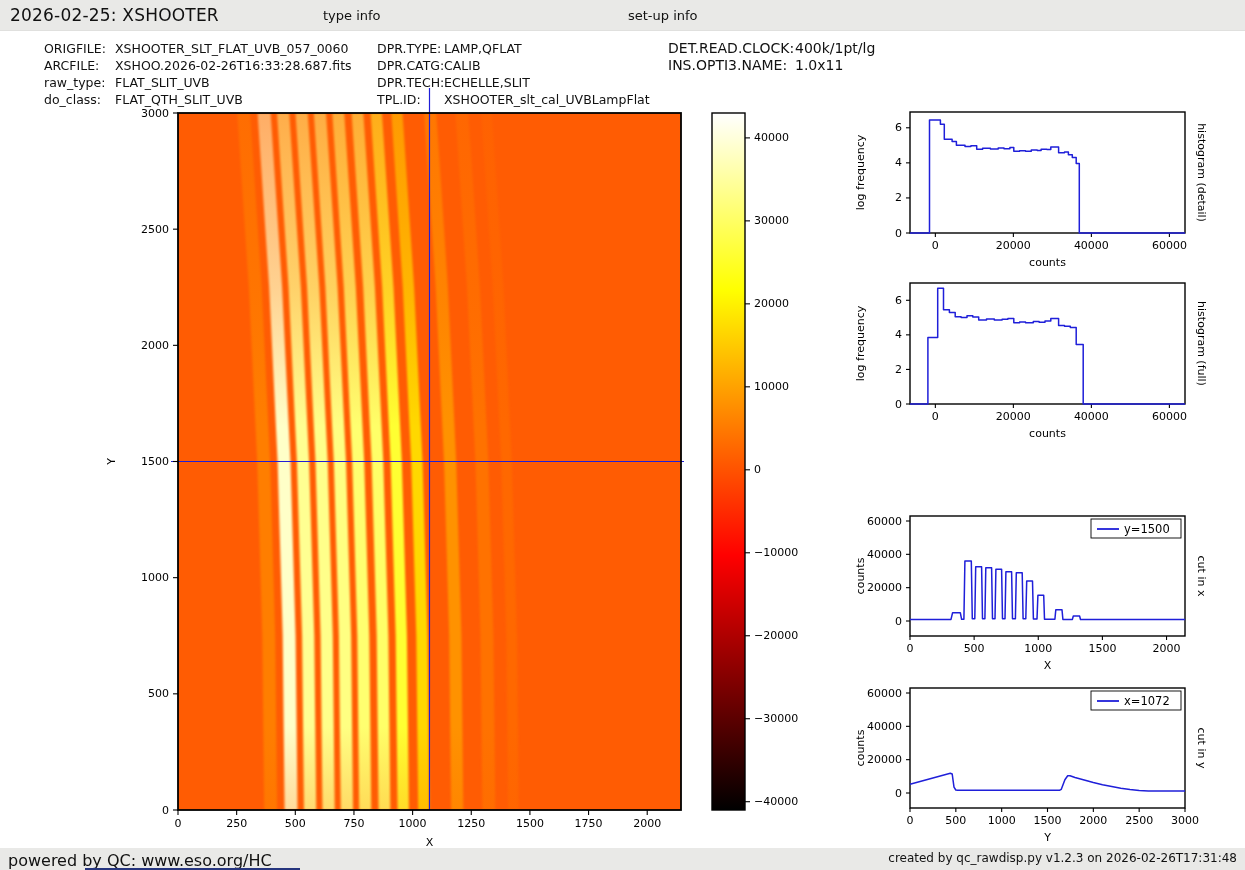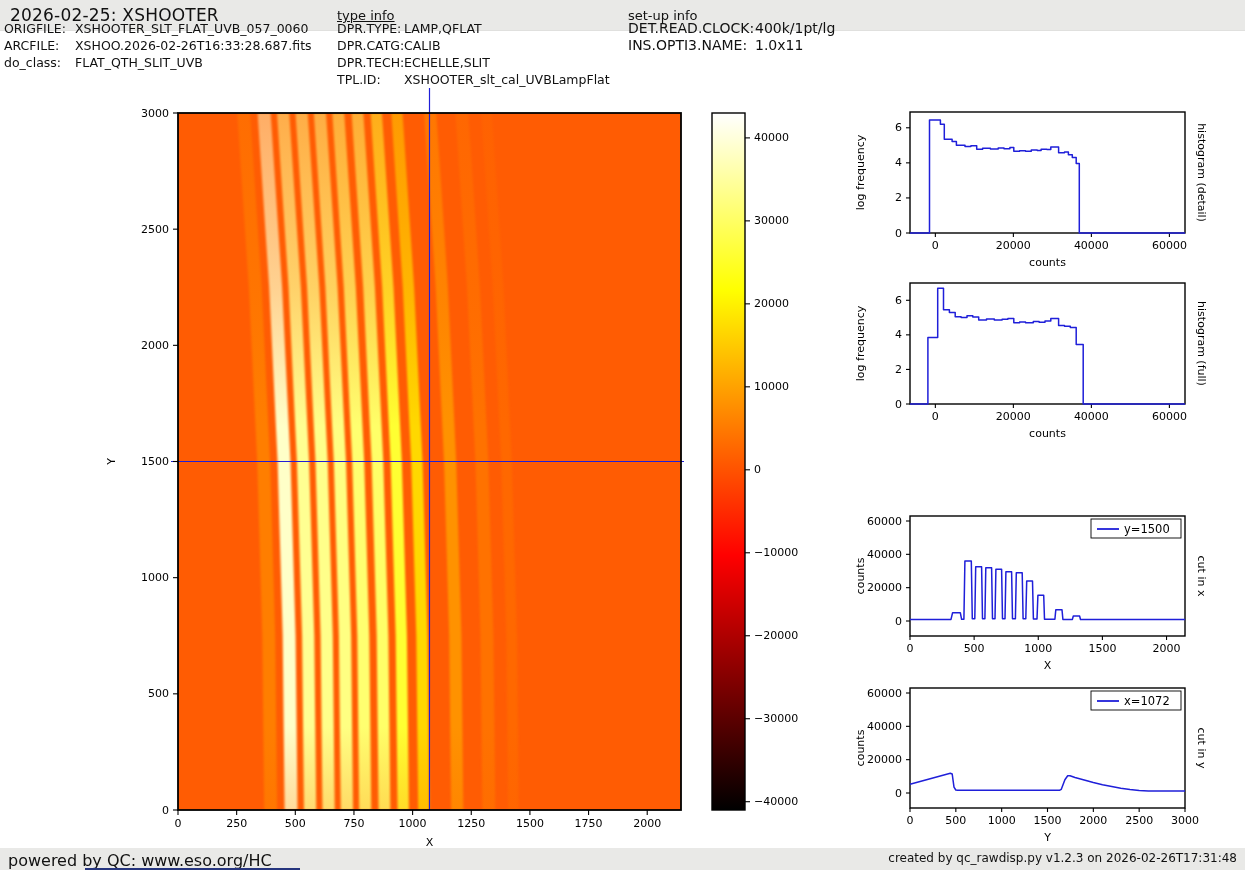--- a/index.html
+++ b/index.html
@@ -7,23 +7,23 @@
     width:1245px;height:870px;position:relative;overflow:hidden;
     background:#ffffff;
     font-family:"DejaVu Sans","Liberation Sans",sans-serif;
     color:#111;
   }
   .bar{position:absolute;left:0;width:1245px;background:#e9e9e7;}
   .bar.top{top:0;height:30px;border-bottom:1px solid #e0e0de;}
   .bar.bottom{top:848px;height:22px;}
   .page-title{position:absolute;left:10px;top:5px;font-size:17px;letter-spacing:0.2px;}
   .section-title{position:absolute;top:8px;font-size:13px;}
-  .st-type{left:337px;text-decoration:underline;}
+  .st-type{left:323px;}
   .st-setup{left:628px;}
-  .meta-block{position:absolute;top:20px;font-size:12.5px;line-height:17px;}
+  .meta-block{position:absolute;top:40px;font-size:12.5px;line-height:17px;margin-left:40px;}
   .mb-file{left:4px;}
   .mb-type{left:337px;}
   .mb-setup{left:628px;font-size:14px;}
   .meta-row{white-space:nowrap;}
   .mb-file .meta-label{display:inline-block;width:71px;}
   .mb-type .meta-label{display:inline-block;width:67px;}
   .mb-setup .meta-label{display:inline-block;width:127px;}
   .footer-left{position:absolute;left:8px;top:851px;font-size:16px;}
   .footer-right{position:absolute;right:8px;top:851px;font-size:12px;text-align:right;}
   .artifact-bar{position:absolute;left:85px;top:868px;width:215px;height:2px;background:#26357e;}
@@ -37,20 +37,23 @@
 <div class="page-title">2026-02-25: XSHOOTER</div>
 <div class="section-title st-type">type info</div>
 <div class="section-title st-setup">set-up info</div>
 
 <div class="meta-block mb-file">
   <div class="meta-row">
     <span class="meta-label">ORIGFILE:</span><span class="meta-value">XSHOOTER_SLT_FLAT_UVB_057_0060</span>
   </div>
   <div class="meta-row">
     <span class="meta-label">ARCFILE:</span><span class="meta-value">XSHOO.2026-02-26T16:33:28.687.fits</span>
+  </div>
+  <div class="meta-row">
+    <span class="meta-label">raw_type:</span><span class="meta-value">FLAT_SLIT_UVB</span>
   </div>
   <div class="meta-row">
     <span class="meta-label">do_class:</span><span class="meta-value">FLAT_QTH_SLIT_UVB</span>
   </div>
 </div>
 
 <div class="meta-block mb-type">
   <div class="meta-row">
     <span class="meta-label">DPR.TYPE:</span><span class="meta-value">LAMP,QFLAT</span>
   </div>

